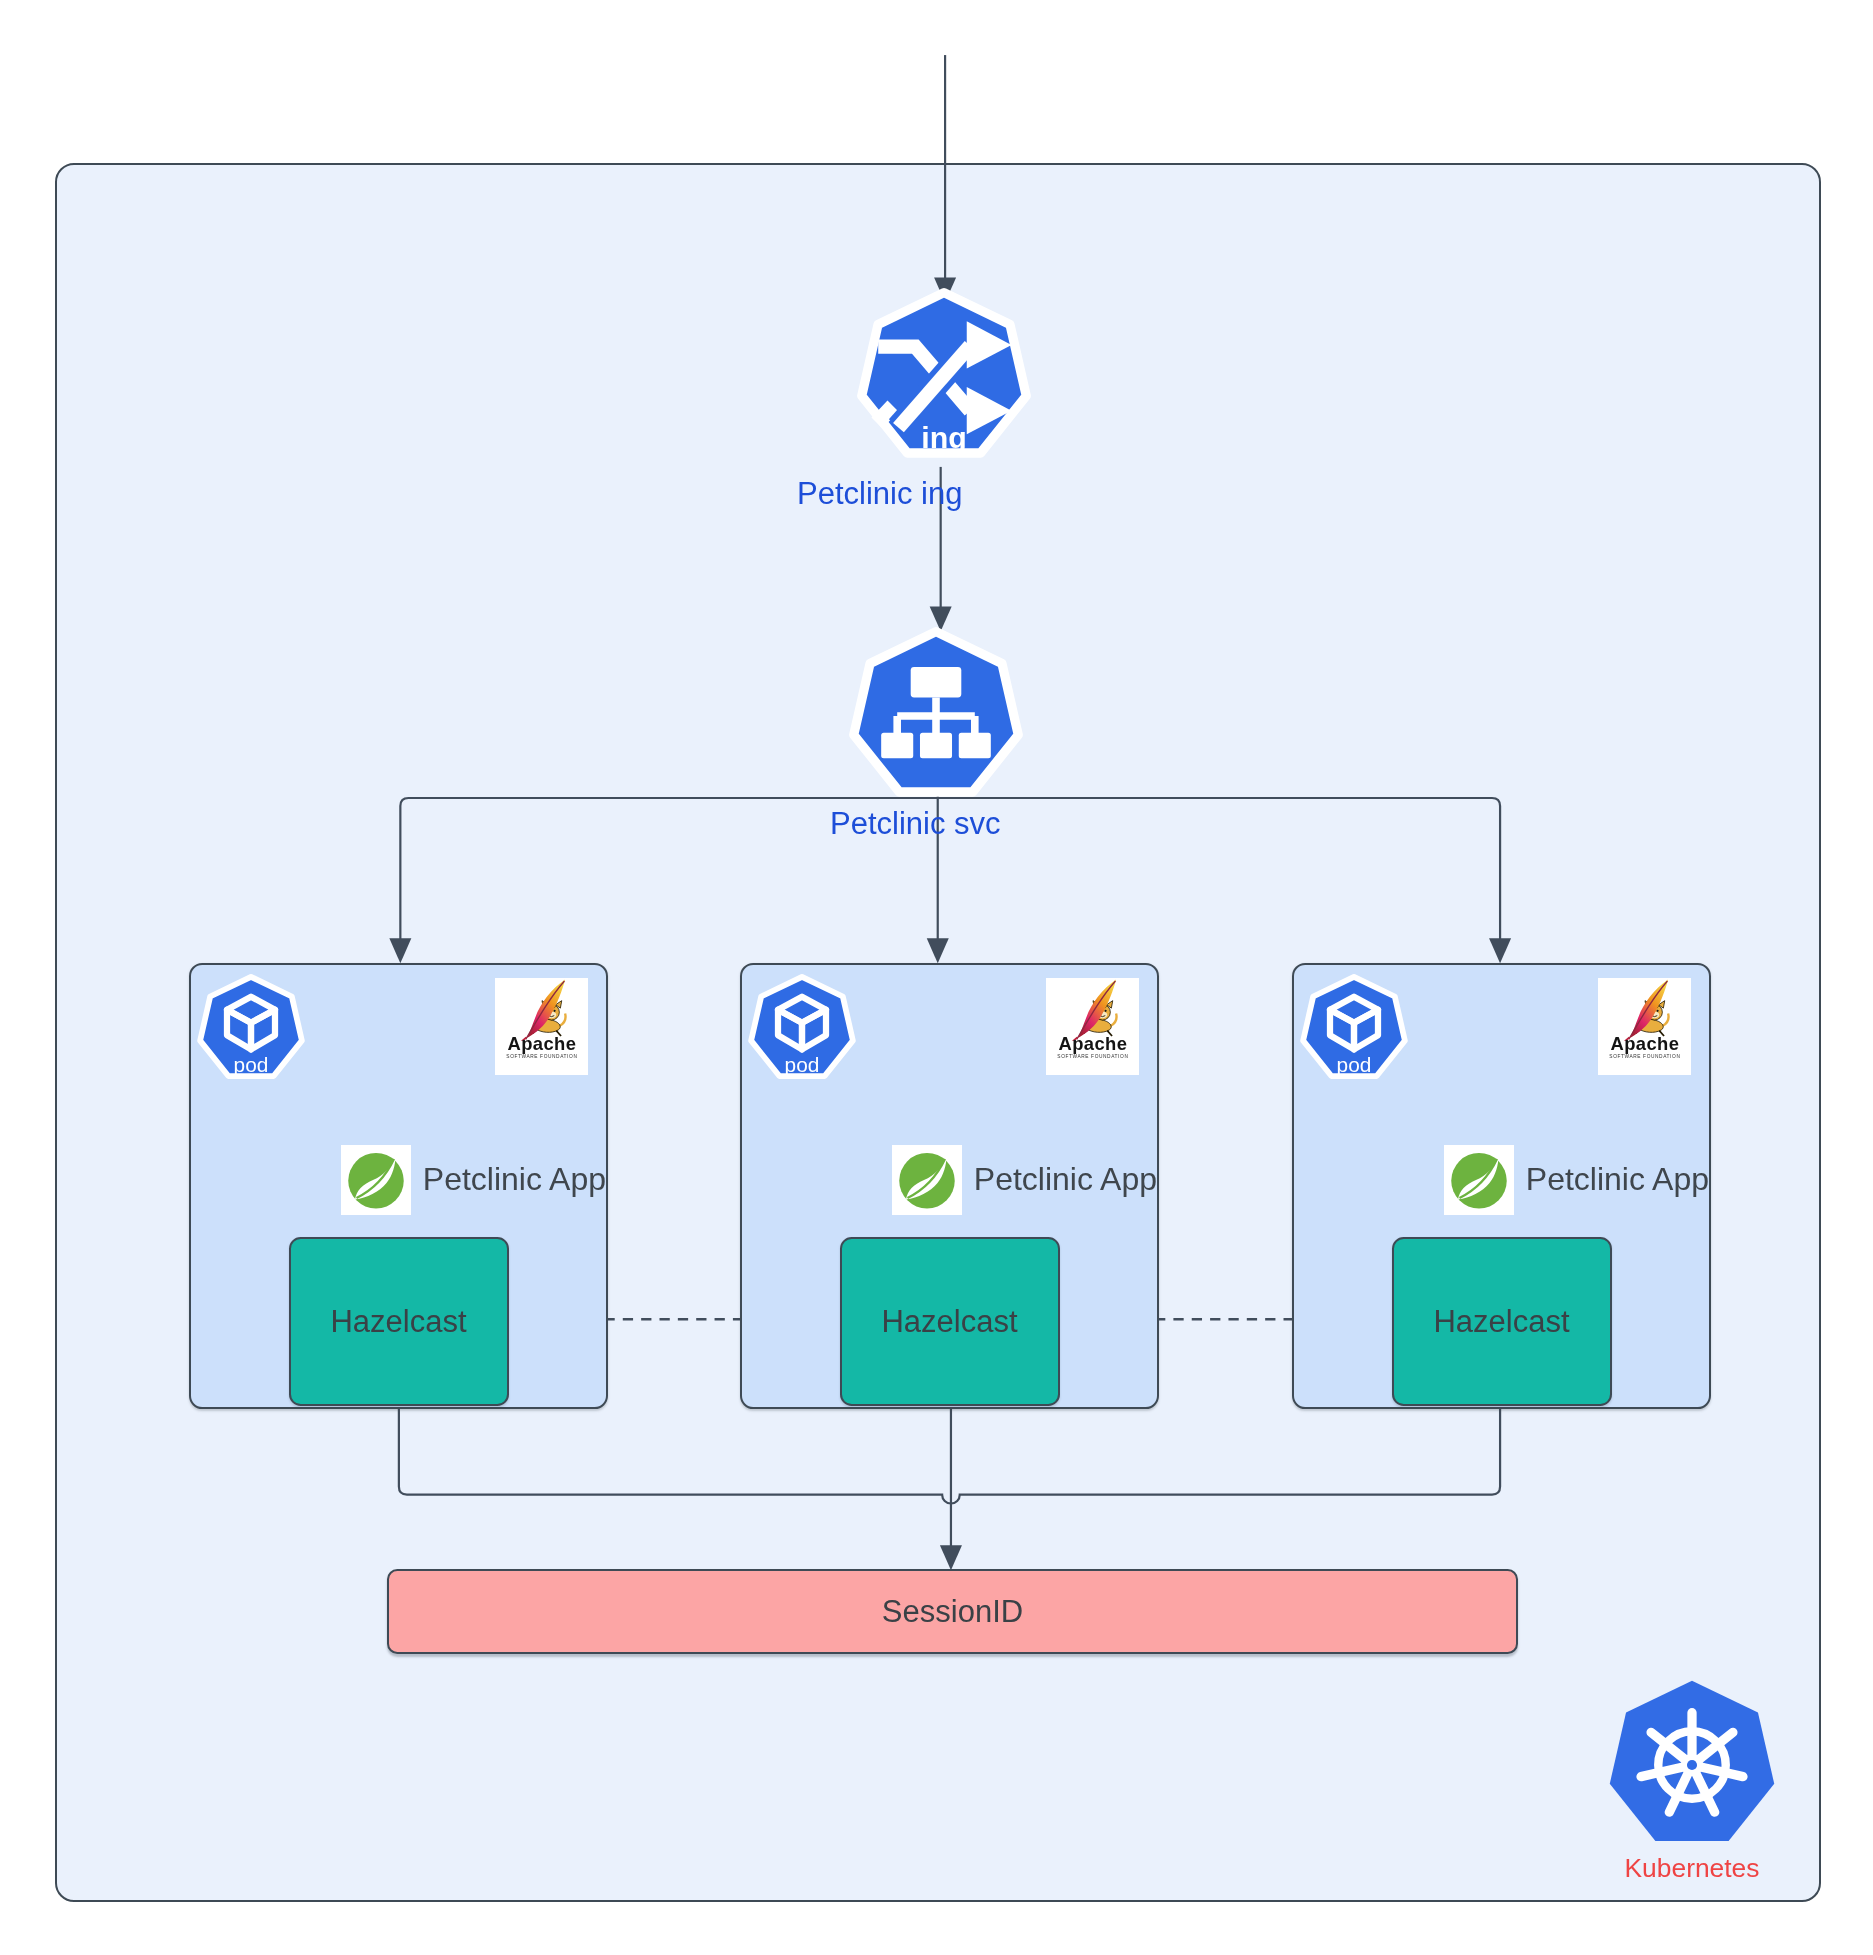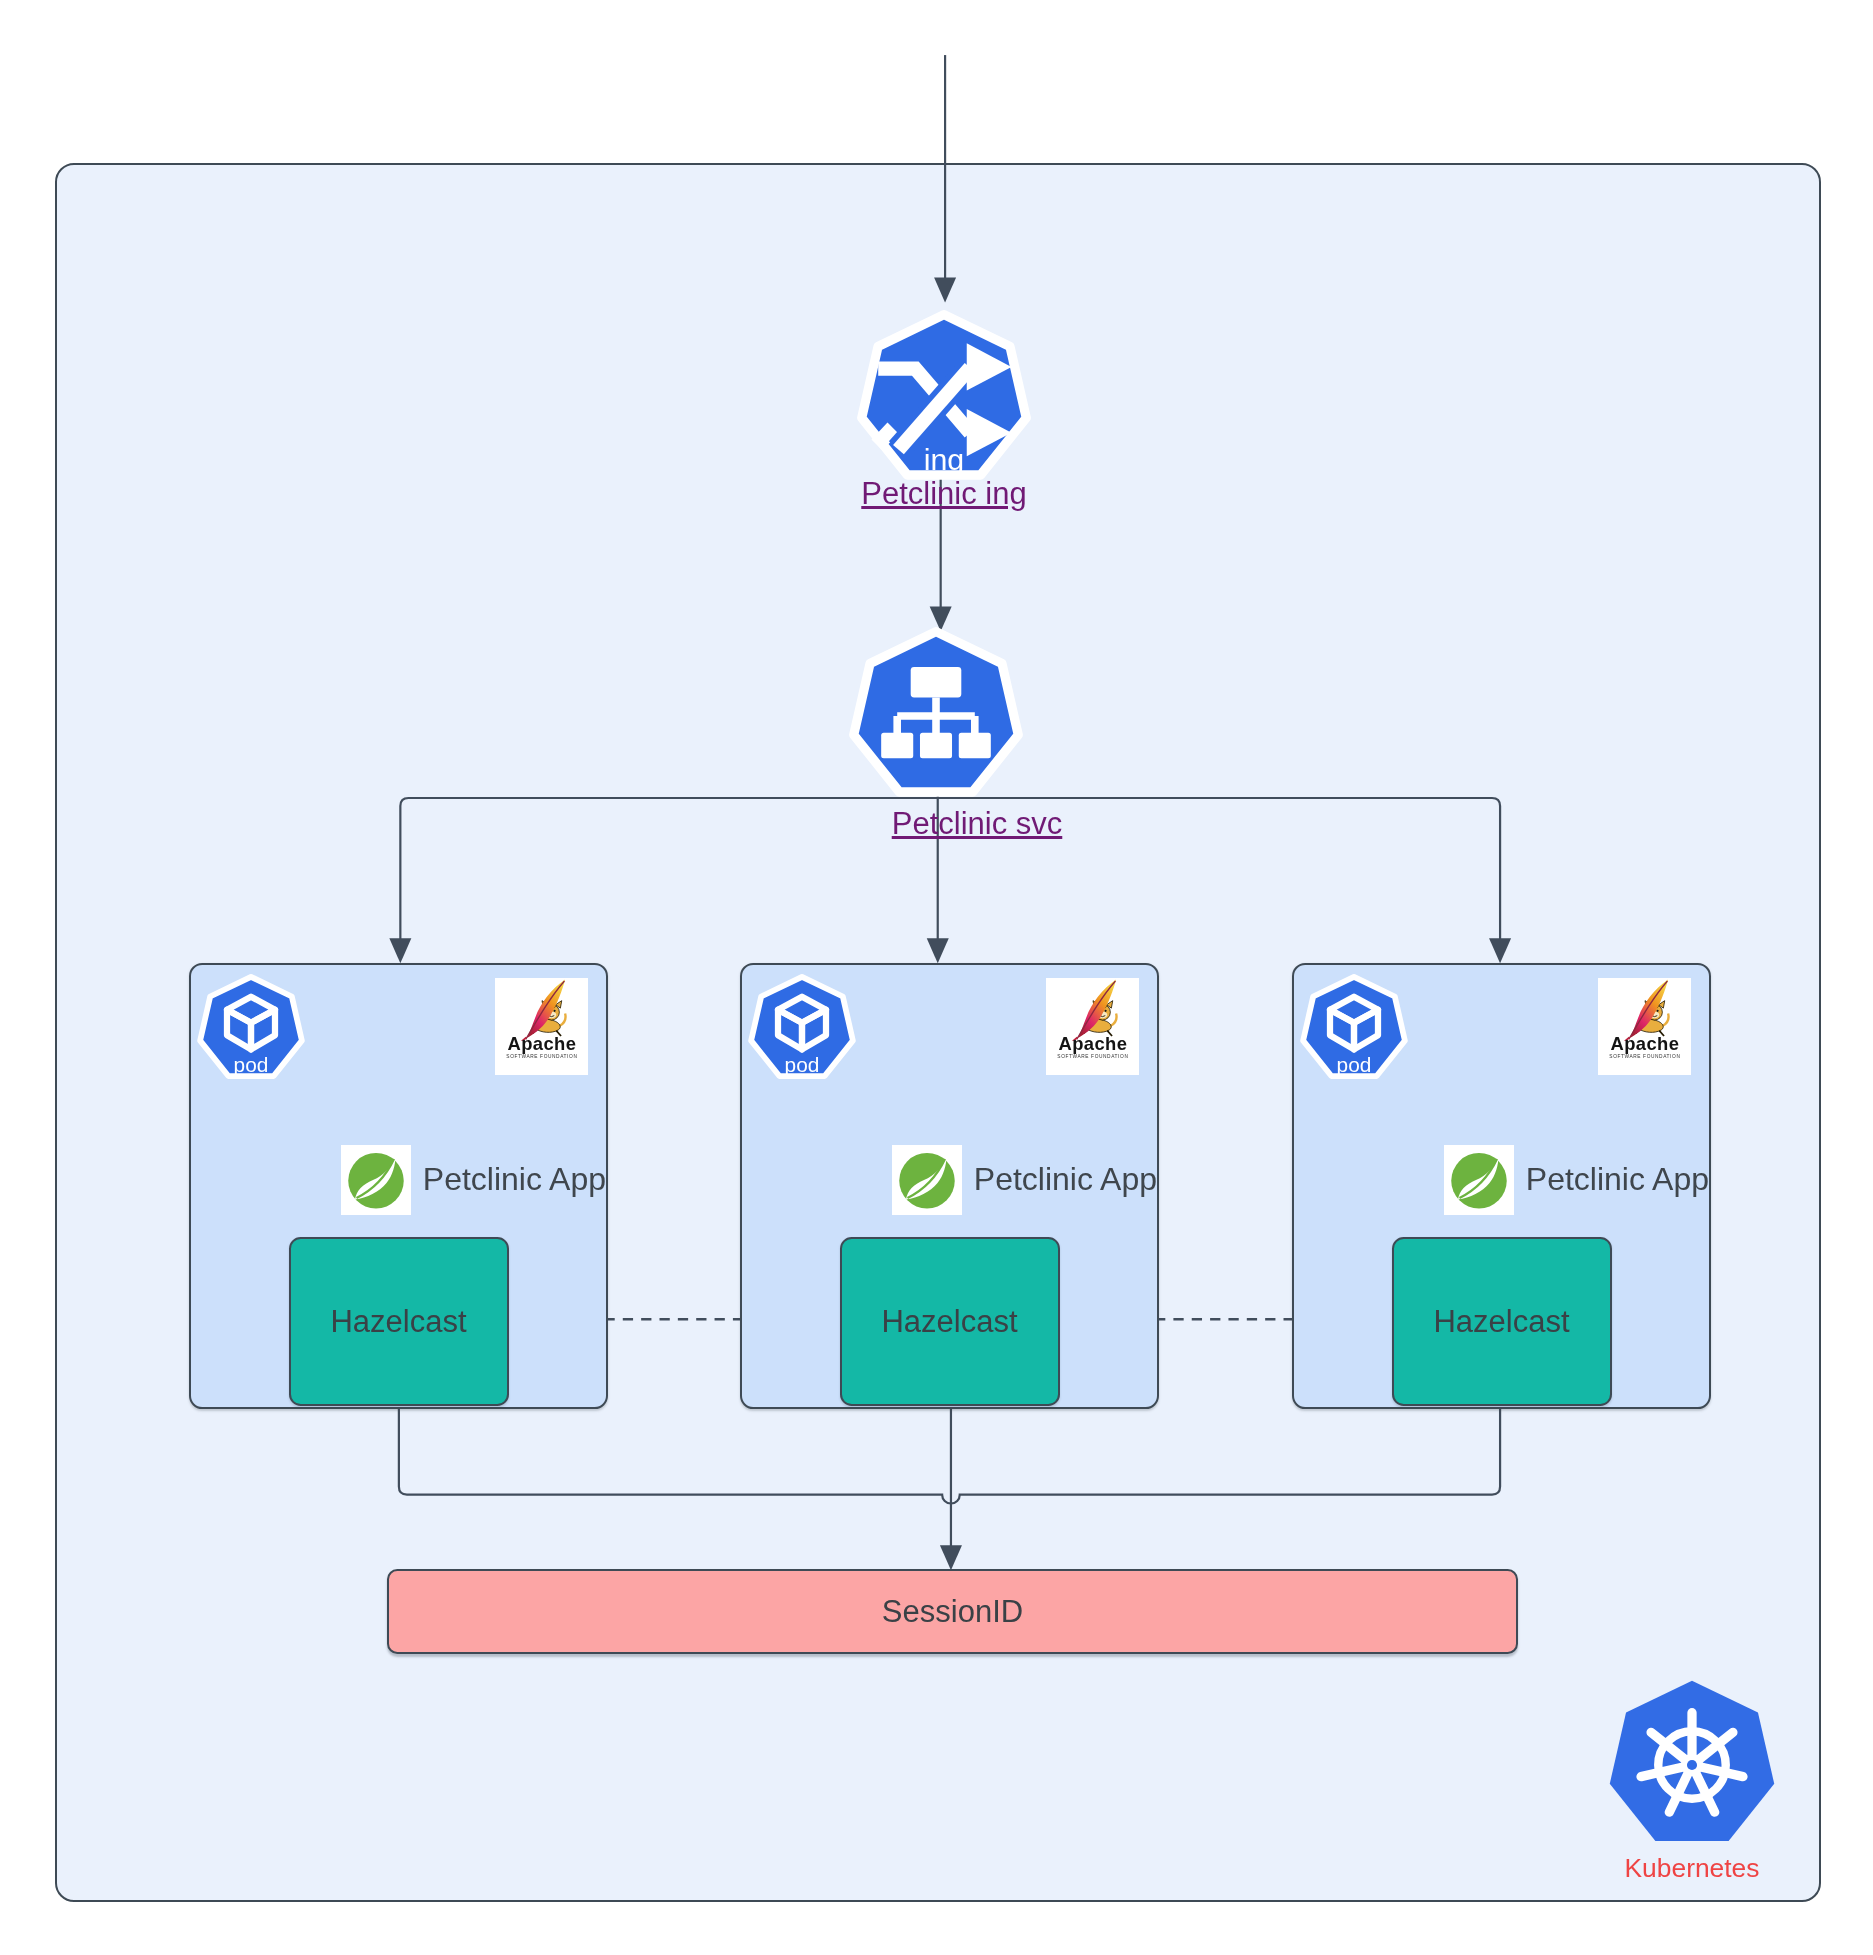--- a/index.html
+++ b/index.html
@@ -8,22 +8,22 @@
     font-family:"Liberation Sans", sans-serif;color:#3a4146;
   }
   .cluster-box{
     position:absolute;left:55px;top:163px;width:1766px;height:1739px;
     background:#eaf1fc;border:2.9px solid #3e4a55;border-radius:19px;
     box-sizing:border-box;
   }
   svg.wires{position:absolute;left:0;top:0;z-index:2;}
   .node{position:absolute;z-index:3;}
   .diagram-label{
-    position:absolute;z-index:4;width:294px;text-align:center;
-    font-size:31px;line-height:37px;color:#701a75;text-decoration:underline;
+    position:absolute;z-index:4;width:294px;
+    font-size:31px;line-height:37px;color:#1d4ed8;
   }
   .pod{
     position:absolute;top:963px;width:419px;height:446px;z-index:3;
     background:#cce0fb;border:2.2px solid #3e4a55;border-radius:13.2px;box-sizing:border-box;
     box-shadow:0 1.5px 2.2px rgba(62,74,85,.25);
   }
   .pod-badge{position:absolute;left:0px;top:4.4px;}
   .tomcat-card{
     position:absolute;right:17.6px;top:13.2px;width:93px;height:97px;background:#ffffff;
     display:flex;flex-direction:column;align-items:center;box-sizing:border-box;
@@ -126,21 +126,21 @@
       <symbol id="sym-cube" viewBox="0 0 200 200">
         <g stroke="#ffffff" stroke-width="12" fill="none" stroke-linejoin="round">
           <path d="M100,38 L146,63 L100,88 L54,63 Z"></path>
           <path d="M54,63 L54,112 L100,139 L100,88 Z"></path>
           <path d="M146,63 L146,112 L100,139 L100,88 Z"></path>
         </g>
       </symbol>
     </defs>
   </svg>
 
-  <div class="node" style="left:847px;top:302px;">
+  <div class="node" style="left:847px;top:280px;font-weight:bold;">
     <svg width="194" height="194" viewBox="-15 -15 230 230">
       <polygon points="100,0 178.2,37.7 197.5,122.3 143.4,190.1 56.6,190.1 2.5,122.3 21.8,37.7" fill="#2f6be4" stroke="#ffffff" stroke-width="11" stroke-linejoin="round"></polygon>
       <path d="M22,64 H66 L131,140" stroke="#ffffff" stroke-width="17" fill="none"></path>
       <polygon points="127,112 180,140 127,168" fill="#ffffff"></polygon>
       <polygon points="14,148 33,128 46,141 27,161" fill="#ffffff"></polygon>
       <path d="M46,160 L131,63" stroke="#2f6be4" stroke-width="30" fill="none"></path>
       <path d="M46,160 L131,63" stroke="#ffffff" stroke-width="17" fill="none"></path>
       <polygon points="127,34 180,62 127,90" fill="#ffffff"></polygon>
       <text class="hep-text" x="100" y="184" font-size="36" text-anchor="middle">ing</text>
     </svg>

